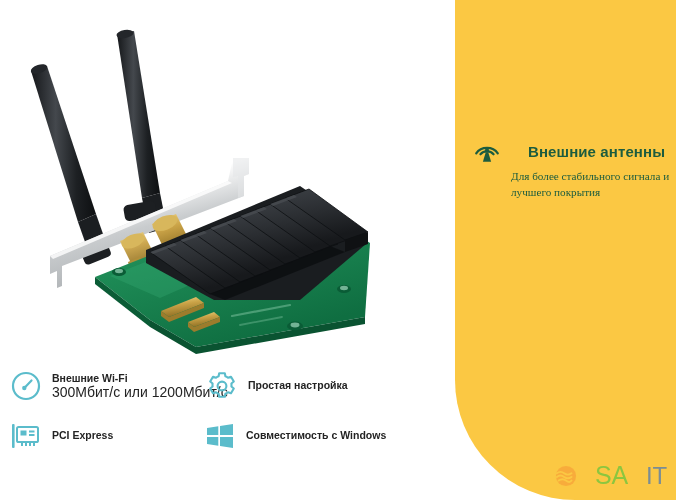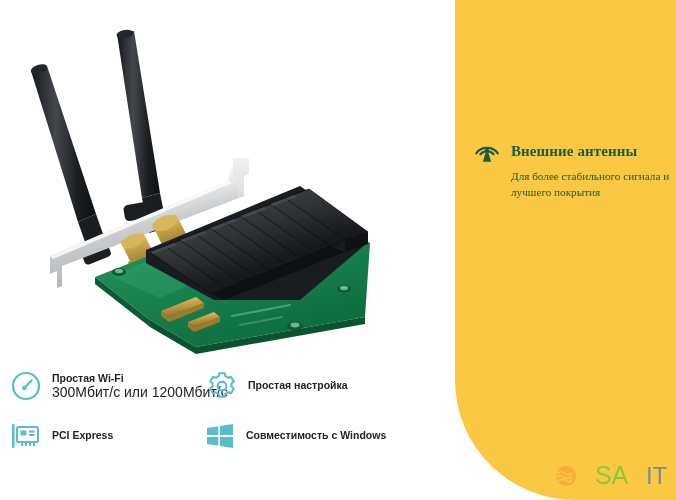--- a/index.html
+++ b/index.html
@@ -34,23 +34,22 @@
     position: absolute;
     left: 17px;
     width: 200px;
   }
   .feature-block.fb-1 { top: 136px; }
   .feature-block.fb-2 { top: 246px; }
 
   .fb-head {
     display: flex;
     align-items: center;
-    gap: 9px;
+    gap: 26px;
     margin-bottom: 3px;
-    font-family: Liberation Serif, serif;
   }
   .fb-icon {
     flex: 0 0 auto;
     width: 30px;
     height: 30px;
     display: block;
   }
   .fb-title {
     font-size: 15px;
     font-weight: bold;
@@ -272,21 +271,21 @@
 
   <div class="spec-grid">
 
     <div class="spec-item si-1">
       <svg class="spec-icon" viewBox="0 0 32 32">
         <circle cx="16" cy="16" r="13" fill="none" stroke="#5bbccb" stroke-width="2.2"></circle>
         <path d="M21.5 10.5 L14.8 17.4" stroke="#5bbccb" stroke-width="2.2" stroke-linecap="round"></path>
         <circle cx="14.3" cy="18" r="2.2" fill="#5bbccb"></circle>
       </svg>
       <div class="spec-text">
-        <div class="spec-title">Простая Wi-Fi</div>
+        <div class="spec-title">Внешние Wi-Fi</div>
         <div class="spec-sub">300Мбит/с или 1200Мбит/с</div>
       </div>
     </div>
 
     <div class="spec-item si-2">
       <svg class="spec-icon" viewBox="0 0 32 32">
         <path d="M13.2 3.2 h5.6 l0.6 3.1 a9.8 9.8 0 0 1 2.6 1.5 l3-1.1 2.8 4.8 -2.4 2 a9.9 9.9 0 0 1 0 3 l2.4 2 -2.8 4.8 -3-1.1 a9.8 9.8 0 0 1 -2.6 1.5 l-0.6 3.1 h-5.6 l-0.6 -3.1 a9.8 9.8 0 0 1 -2.6 -1.5 l-3 1.1 -2.8 -4.8 2.4 -2 a9.9 9.9 0 0 1 0 -3 l-2.4 -2 2.8 -4.8 3 1.1 a9.8 9.8 0 0 1 2.6 -1.5 Z" fill="none" stroke="#5bbccb" stroke-width="2.1" stroke-linejoin="round"></path>
         <circle cx="16" cy="16" r="4.4" fill="none" stroke="#5bbccb" stroke-width="2.1"></circle>
       </svg>
       <div class="spec-text">

